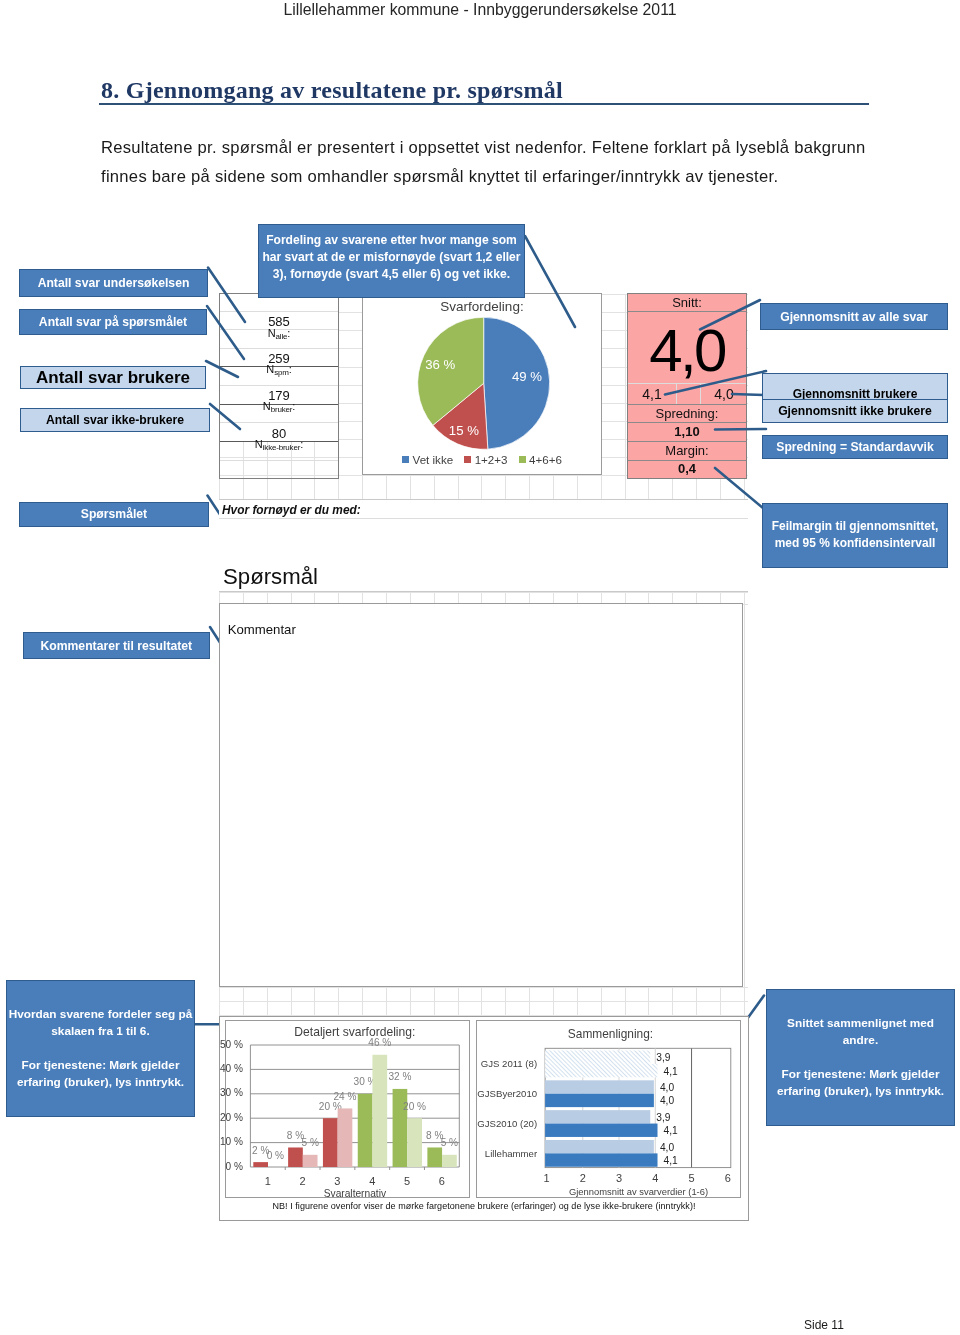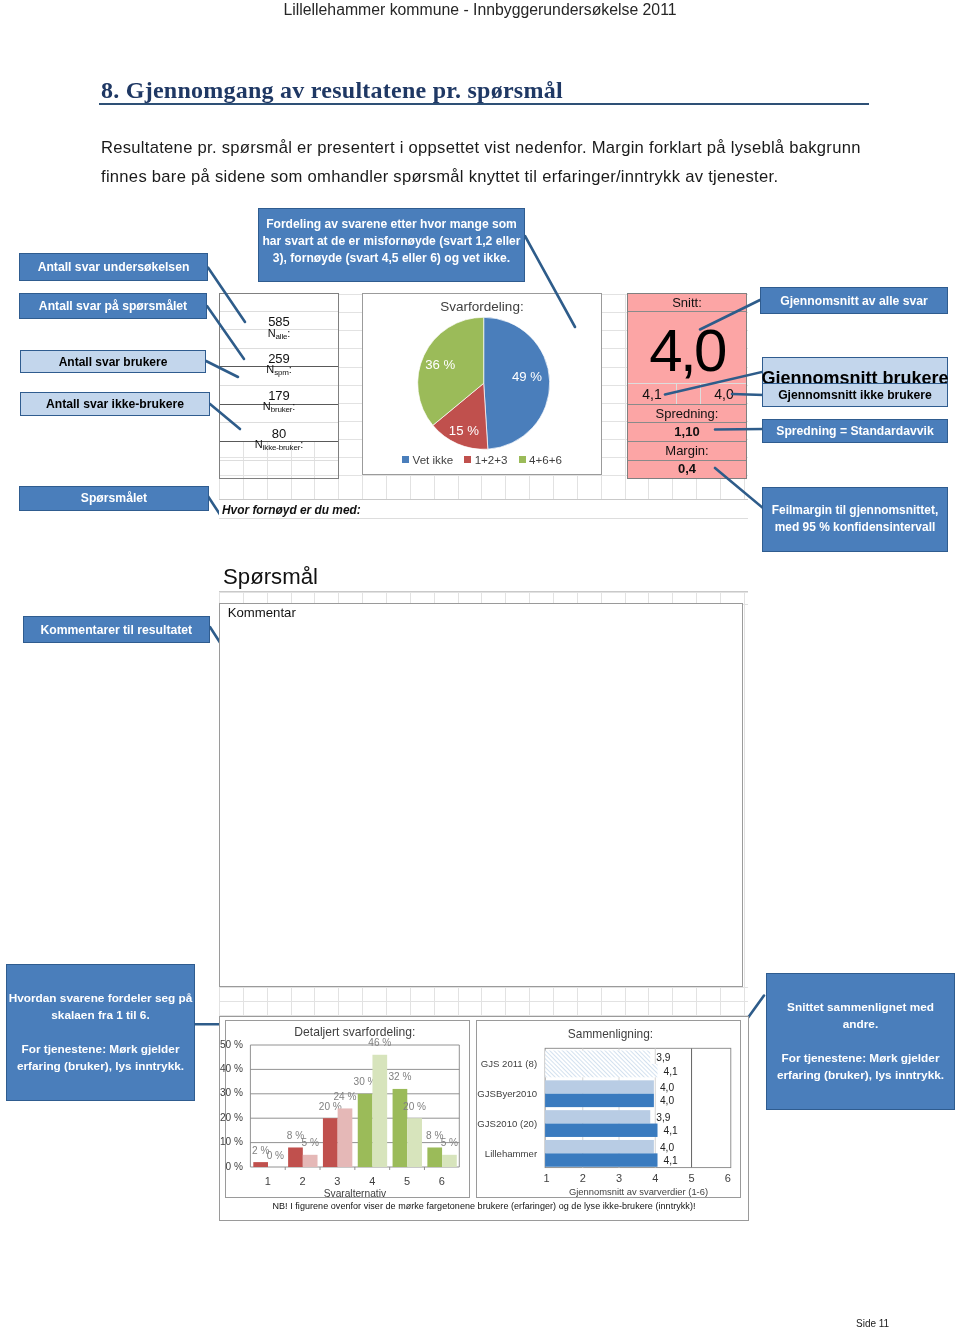--- a/index.html
+++ b/index.html
@@ -39,45 +39,45 @@
   #snittpanel .vlite{position:absolute;width:1px;background:#DDD;}
   #snittpanel .r{position:absolute;left:0;width:100%;text-align:center;}
   .s-title{font-size:13px;color:#111;}
   .s-main{font-size:60px;color:#000;line-height:1;letter-spacing:-2.6px;}
   .s-side{font-size:14px;color:#111;}
   .s-lab{font-size:13px;color:#111;}
   .s-val{font-size:13px;color:#111;font-weight:bold;}
 
   
   #conn{position:absolute;left:0;top:0;width:960px;height:1335px;pointer-events:none;}
-  .cbx{position:absolute;box-sizing:border-box;display:flex;align-items:center;justify-content:center;text-align:center;font-weight:bold;white-space:nowrap;}
+  .cbx{position:absolute;box-sizing:border-box;display:flex;align-items:center;justify-content:center;text-align:center;font-weight:bold;white-space:nowrap;margin-top:16px;}
   .cdark{background:#4A7EBB;border:1.5px solid #2F5C8F;color:#ffffff;}
   .clight{background:#C3D6EC;border:1.5px solid #2F5C8F;color:#000000;}
 
   #qtext{left:222px;top:503px;font-size:11.9px;font-weight:bold;font-style:italic;color:#111;}
   #qhead{left:223px;top:564px;font-size:22.2px;color:#111;}
   #kommbox{left:218.5px;top:603px;width:524px;height:383.5px;border:1px solid #9a9a9a;background:#fff;box-sizing:border-box;}
-  #kommlabel{position:absolute;left:8.2px;top:1px;font-size:13.2px;color:#111;}
+  #kommlabel{position:absolute;left:8.2px;top:18px;font-size:13.2px;color:#111;}
 
   
   #botpanel{left:219px;top:1016px;width:530px;height:205px;border:1px solid #9a9a9a;background:#fff;box-sizing:border-box;}
   #barpanel{left:225px;top:1020px;width:245px;height:178px;border:1px solid #9a9a9a;background:#fff;box-sizing:border-box;}
   #cmppanel{left:476px;top:1020px;width:265px;height:178px;border:1px solid #9a9a9a;background:#fff;box-sizing:border-box;}
   #footnote{left:219px;top:1201px;width:530px;text-align:center;font-size:9.0px;font-weight:normal;color:#111;white-space:nowrap;letter-spacing:0.05px;}
-  #pagenum{left:856px;top:1318px;font-size:10px;color:#1a1a1a;}
+  #pagenum{left:804px;top:1318px;font-size:12px;color:#1a1a1a;}
   svg{display:block;}
 </style>
 </head>
 <body>
 
 <div class="abs" id="hdr">Lillellehammer kommune - Innbyggerundersøkelse 2011</div>
 
 <div class="abs" id="title">8. Gjennomgang av resultatene pr. spørsmål</div>
 <div class="abs" id="titleline"></div>
-<div class="abs" id="intro">Resultatene pr. spørsmål er presentert i oppsettet vist nedenfor. Margin forklart på lyseblå bakgrunn finnes bare på sidene som omhandler spørsmål knyttet til erfaringer/inntrykk av tjenester.</div>
+<div class="abs" id="intro">Resultatene pr. spørsmål er presentert i oppsettet vist nedenfor. Feltene forklart på lyseblå bakgrunn finnes bare på sidene som omhandler spørsmål knyttet til erfaringer/inntrykk av tjenester.</div>
 
 <div class="abs" id="sheet">
     <div class="vline" style="left: 0px; height: 723px;"></div>
     <div class="vline" style="left: 23.86px; height: 723px;"></div>
     <div class="vline" style="left: 47.72px; height: 723px;"></div>
     <div class="vline" style="left: 71.58px; height: 723px;"></div>
     <div class="vline" style="left: 95.44px; height: 723px;"></div>
     <div class="vline" style="left: 119.3px; height: 723px;"></div>
     <div class="vline" style="left: 143.16px; height: 723px;"></div>
     <div class="vline" style="left: 167.02px; height: 723px;"></div>
@@ -197,33 +197,33 @@
     <line x1="766" y1="395" x2="732" y2="394"></line>
     <line x1="766" y1="429" x2="715" y2="429.5"></line>
     <line x1="766" y1="510.5" x2="715" y2="468"></line>
     <line x1="193" y1="1024.2" x2="265" y2="1024.2"></line>
     <line x1="764" y1="995.5" x2="710" y2="1070.5"></line>
   </g>
 </svg>
 
 <div class="cbx cdark" style="left:19px;top:253px;width:189px;height:28px;font-size:12.2px">Antall svar undersøkelsen</div>
 <div class="cbx cdark" style="left:19px;top:293px;width:188px;height:26px;font-size:12.2px">Antall svar på spørsmålet</div>
-<div class="cbx clight" style="left:20px;top:350px;width:186px;height:23px;font-size:12px">Antall svar brukere</div>
+<div class="cbx clight" style="left:20px;top:350px;width:186px;height:23px;font-size:17px">Antall svar brukere</div>
 <div class="cbx clight" style="left:20px;top:392px;width:190px;height:24px;font-size:12.2px">Antall svar ikke-brukere</div>
 <div class="cbx cdark" style="left:19px;top:485.5px;width:190px;height:25.5px;font-size:12.2px">Spørsmålet</div>
 <div class="cbx cdark" style="left:22.8px;top:616px;width:187px;height:27px;font-size:12.2px">Kommentarer til resultatet</div>
 
 <div class="cbx cdark" style="left:258px;top:208px;width:267px;height:74px;font-size:12.1px;line-height:17px;flex-direction:column;justify-content:flex-start;padding-top:7px">
   <span>Fordeling av svarene etter hvor mange som</span>
   <span>har svart at de er misfornøyde (svart 1,2 eller</span>
   <span>3), fornøyde (svart 4,5 eller 6) og vet ikke.</span>
 </div>
 
 <div class="cbx cdark" style="left:760px;top:287px;width:188px;height:27px;font-size:12.2px">Gjennomsnitt av alle svar</div>
-<div class="cbx clight" style="left:762px;top:357px;width:186px;height:42px;font-size:18px">Gjennomsnitt brukere</div>
+<div class="cbx clight" style="left:762px;top:357px;width:186px;height:42px;font-size:12px">Gjennomsnitt brukere</div>
 <div class="cbx clight" style="left:762px;top:382.5px;width:186px;height:24px;font-size:12.2px">Gjennomsnitt ikke brukere</div>
 <div class="cbx cdark" style="left:762px;top:418.5px;width:186px;height:24px;font-size:12.2px">Spredning = Standardavvik</div>
 <div class="cbx cdark" style="left:762px;top:486.7px;width:186px;height:65px;font-size:11.95px;line-height:16.7px;flex-direction:column">
   <span>Feilmargin til gjennomsnittet,</span>
   <span>med 95 % konfidensintervall</span>
 </div>
 
 <div class="abs" style="left:219px;top:499px;width:529px;height:93.4px;background:#fff;border-top:1px solid #c9c9c9;border-bottom:1px solid #c9c9c9;box-sizing:border-box"></div>
 <div class="abs" style="left:219px;top:518px;width:529px;height:1px;background:#DDD"></div>
 <div class="abs" id="qtext">Hvor fornøyd er du med:</div>

